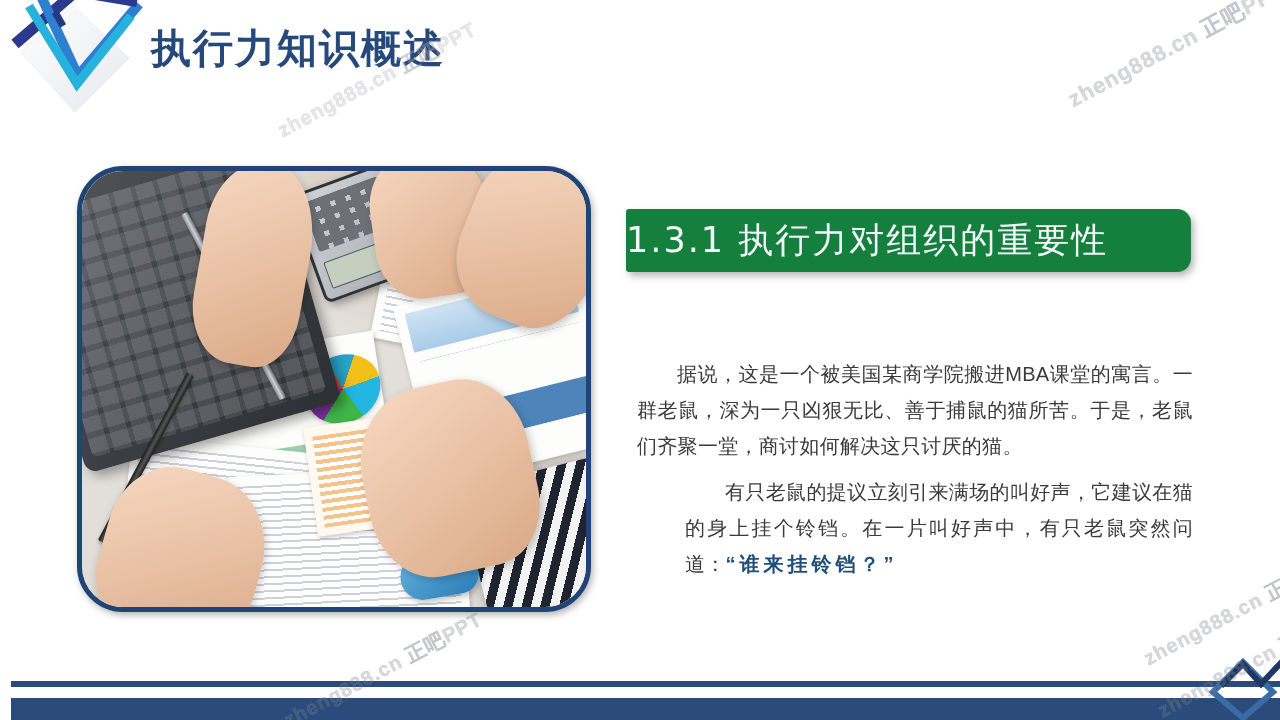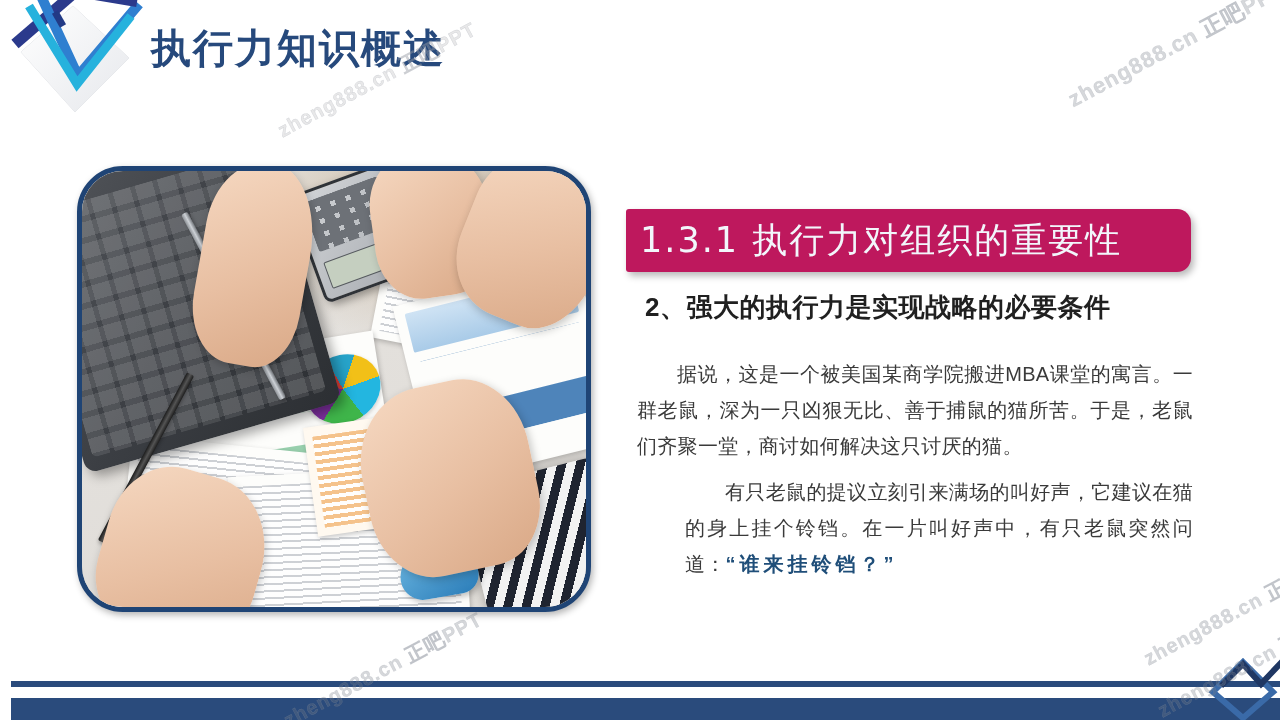--- a/index.html
+++ b/index.html
@@ -211,27 +211,27 @@
     box-shadow:2px 3px 6px rgba(0,0,0,0.25);
   }
 
   
   .section-banner {
     position: absolute;
     left: 615px;
     top: 209px;
     width: 565px;
     height: 63px;
-    background: #be185d;
+    background: #15803d;
     border-radius: 3px 14px 14px 3px;
     box-shadow: 3px 4px 7px rgba(0,0,0,0.28);
     display: flex;
     align-items: center;
     box-sizing: border-box;
-    padding-left: 14px;
+    padding-left: 0;
   }
   .section-banner-text {
     color: #f2f6fb;
     font-size: 35px;
     letter-spacing: 2px;
     white-space: nowrap;
     font-family: "DejaVu Sans", "Liberation Sans", sans-serif;
   }
 
   
@@ -376,21 +376,20 @@
       <div class="blueobj"></div>
       <div class="hand h4"></div>
       <div class="hand h5"></div>
     </div>
   </div>
 
   <div class="section-banner">
     <span class="section-banner-text">1.3.1  执行力对组织的重要性</span>
   </div>
 
-  <div class="sub-heading">2、强大的执行力是实现战略的必要条件</div>
 
   <div class="body-text">
     <p>据说，这是一个被美国某商学院搬进MBA课堂的寓言。一群老鼠，深为一只凶狠无比、善于捕鼠的猫所苦。于是，老鼠们齐聚一堂，商讨如何解决这只讨厌的猫。</p>
     <p><span>有只老鼠的提议立刻引来满场的叫好声，它建议在猫的身上挂个铃铛。在一片叫好声中，有只老鼠突然问道：</span><span class="quote-emph">“谁来挂铃铛？”</span></p>
   </div>
 
   <div class="footer-line-thin"></div>
   <div class="footer-line-thick"></div>
   <div class="footer-deco">
     <svg width="92" height="68" viewBox="0 0 92 68" xmlns="http://www.w3.org/2000/svg">

